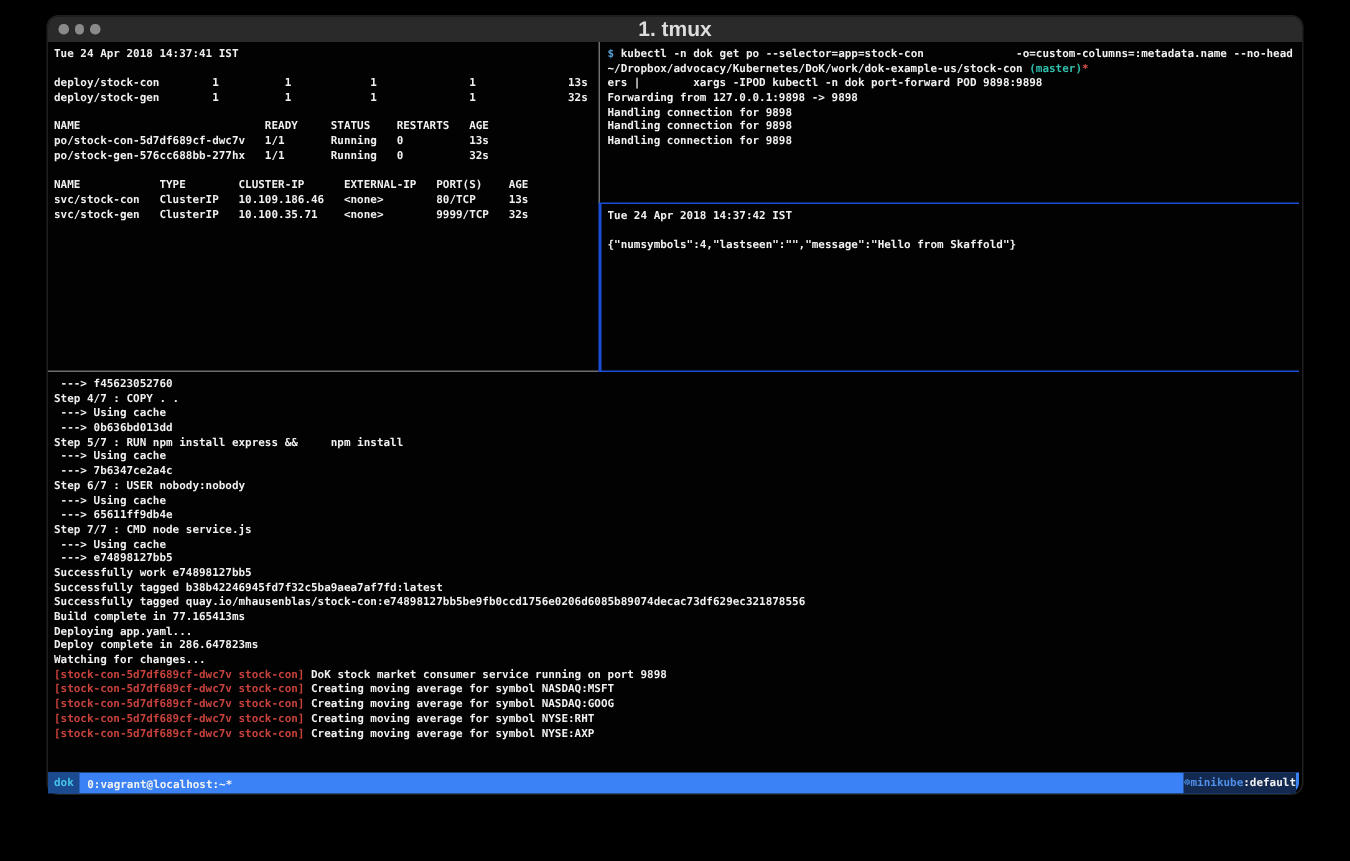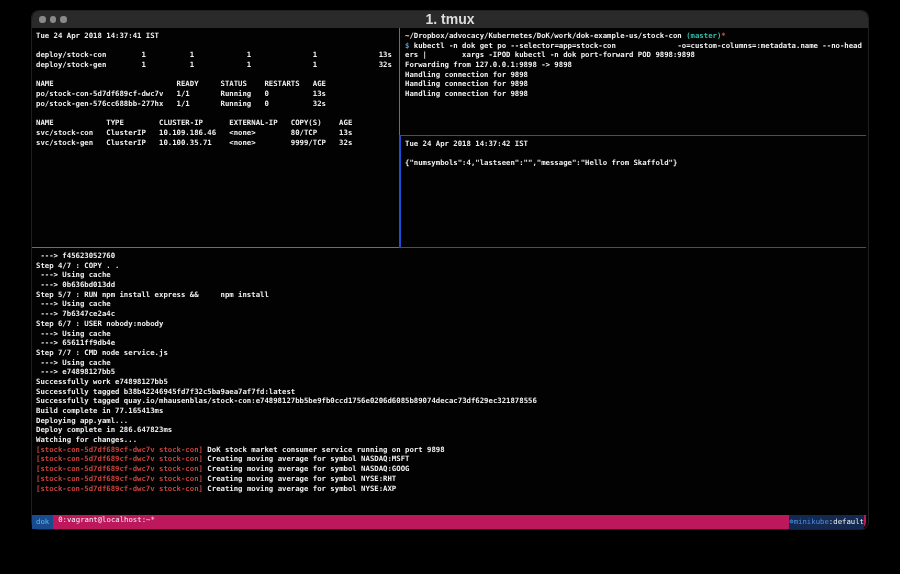--- a/index.html
+++ b/index.html
@@ -21,22 +21,22 @@
   #pane-bottom       { left:0;   top:220px; width:834px; height:267px; }
   .tline { height:9.7px; line-height:9.7px; font-size:7.3px; font-weight:700;
            color:#f0f0f0; white-space:pre; }
   .pborder { position:absolute; }
   #vborder-grey  { left:367px; top:0;     width:1px;  height:108px; }
   #vborder-blue  { left:367px; top:107px; width:2px;  height:113px; }
   #hborder-blue-mid    { left:369px; top:107px; width:465px; height:1px; }
   #hborder-grey-bottom { left:0;     top:219px; width:367px; height:1px; }
   #hborder-blue-bottom { left:367px; top:219px; width:467px; height:1px; }
   .statusbar { position:absolute; left:0; top:487px; width:834px; height:14px;
-               background:#be185d; display:flex; 
-               font-size:7.3px; font-weight:400; border-radius:0 0 7px 7px; }
+               background:#3b82f6; display:flex; align-items:center;
+               font-size:7.3px; font-weight:700; border-radius:0 0 7px 7px; }
   .status-session { height:14px; line-height:14px; padding:0 4px; }
   .status-window-label { margin-left:5px; color:#f2f2f2; }
   .status-right { margin-left:auto; height:14px; line-height:14px; padding:0 0;
                   margin-right:2px; }
 </style>
 </head>
 <body>
 
 <div class="window">
 
@@ -54,28 +54,28 @@
     <div class="pane" id="pane-top-left">
         <div class="tline"><span>Tue 24 Apr 2018 14:37:41 IST</span></div>
         <div class="tline"><span></span></div>
         <div class="tline"><span>deploy/stock-con        1          1            1              1              13s</span></div>
         <div class="tline"><span>deploy/stock-gen        1          1            1              1              32s</span></div>
         <div class="tline"><span></span></div>
         <div class="tline"><span>NAME                            READY     STATUS    RESTARTS   AGE</span></div>
         <div class="tline"><span>po/stock-con-5d7df689cf-dwc7v   1/1       Running   0          13s</span></div>
         <div class="tline"><span>po/stock-gen-576cc688bb-277hx   1/1       Running   0          32s</span></div>
         <div class="tline"><span></span></div>
-        <div class="tline"><span>NAME            TYPE        CLUSTER-IP      EXTERNAL-IP   COPY(S)    AGE</span></div>
+        <div class="tline"><span>NAME            TYPE        CLUSTER-IP      EXTERNAL-IP   PORT(S)    AGE</span></div>
         <div class="tline"><span>svc/stock-con   ClusterIP   10.109.186.46   &lt;none&gt;        80/TCP     13s</span></div>
         <div class="tline"><span>svc/stock-gen   ClusterIP   10.100.35.71    &lt;none&gt;        9999/TCP   32s</span></div>
       </div>
 
     <div class="pane" id="pane-top-right">
+        <div class="tline"><span style="color: rgb(90, 159, 212);">$</span><span> kubectl -n dok get po --selector=app=stock-con              -o=custom-columns=:metadata.name --no-head</span></div>
         <div class="tline"><span>~/Dropbox/advocacy/Kubernetes/DoK/work/dok-example-us/stock-con </span><span style="color: rgb(47, 191, 173);">(master)</span><span style="color: rgb(217, 83, 79);">*</span></div>
-        <div class="tline"><span style="color: rgb(90, 159, 212);">$</span><span> kubectl -n dok get po --selector=app=stock-con              -o=custom-columns=:metadata.name --no-head</span></div>
         <div class="tline"><span>ers |        xargs -IPOD kubectl -n dok port-forward POD 9898:9898</span></div>
         <div class="tline"><span>Forwarding from 127.0.0.1:9898 -&gt; 9898</span></div>
         <div class="tline"><span>Handling connection for 9898</span></div>
         <div class="tline"><span>Handling connection for 9898</span></div>
         <div class="tline"><span>Handling connection for 9898</span></div>
       </div>
 
     <div class="pane" id="pane-right-middle">
         <div class="tline"><span>Tue 24 Apr 2018 14:37:42 IST</span></div>
         <div class="tline"><span></span></div>

